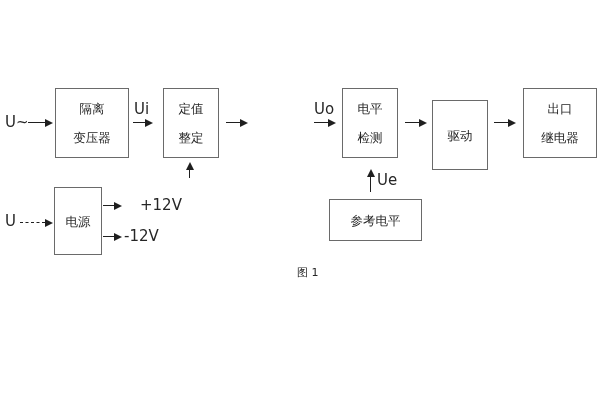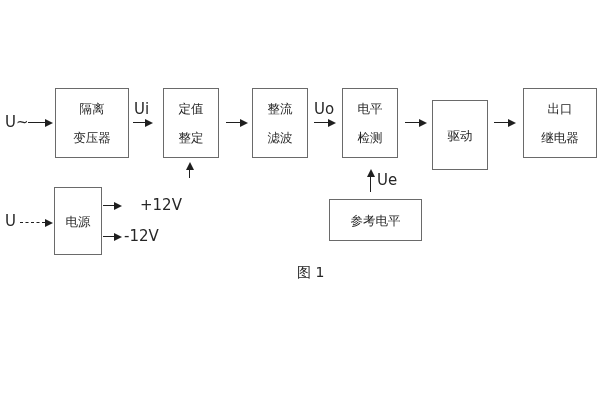--- a/index.html
+++ b/index.html
@@ -9,21 +9,21 @@
     color:#262626; overflow:hidden;
   }
   .box {
     position:absolute; box-sizing:border-box;
     border:1.5px solid #6a6a6a; background:#ffffff;
     display:flex; flex-direction:column; align-items:center; justify-content:center;
     font-size:12.5px; text-align:center;
   }
   .box .ln { line-height:29px; white-space:nowrap; }
   .lbl { position:absolute; font-size:15px; line-height:15px; white-space:nowrap; }
-  .caption { font-size:14px; }
+  .caption { font-size:11px; }
   .arrow-h { position:absolute; display:flex; align-items:center; height:9px; }
   .arrow-h .shaft { flex:1; height:0; border-top:1.5px solid #1f1f1f; }
   .arrow-h.dashed .shaft { border-top-style:dashed; }
   .arrow-h .head {
     width:0; height:0;
     border-left:8px solid #1f1f1f;
     border-top:4.5px solid transparent; border-bottom:4.5px solid transparent;
   }
   .arrow-v { position:absolute; display:flex; flex-direction:column; align-items:center; width:9px; }
   .arrow-v .head {
@@ -41,24 +41,20 @@
   <div class="box" style="left:55px;top:88px;width:74px;height:70px">
     <span class="ln">隔离</span>
     <span class="ln">变压器</span>
   </div>
 
   <div class="box" style="left:163px;top:88px;width:56px;height:70px">
     <span class="ln">定值</span>
     <span class="ln">整定</span>
   </div>
 
-  <div class="box" style="left:252px;top:88px;width:56px;height:70px">
-    <span class="ln">整流</span>
-    <span class="ln">滤波</span>
-  </div>
 
   <div class="box" style="left:342px;top:88px;width:56px;height:70px">
     <span class="ln">电平</span>
     <span class="ln">检测</span>
   </div>
 
   <div class="box" style="left:432px;top:100px;width:56px;height:70px">
     <span class="ln">驱动</span>
   </div>
 

